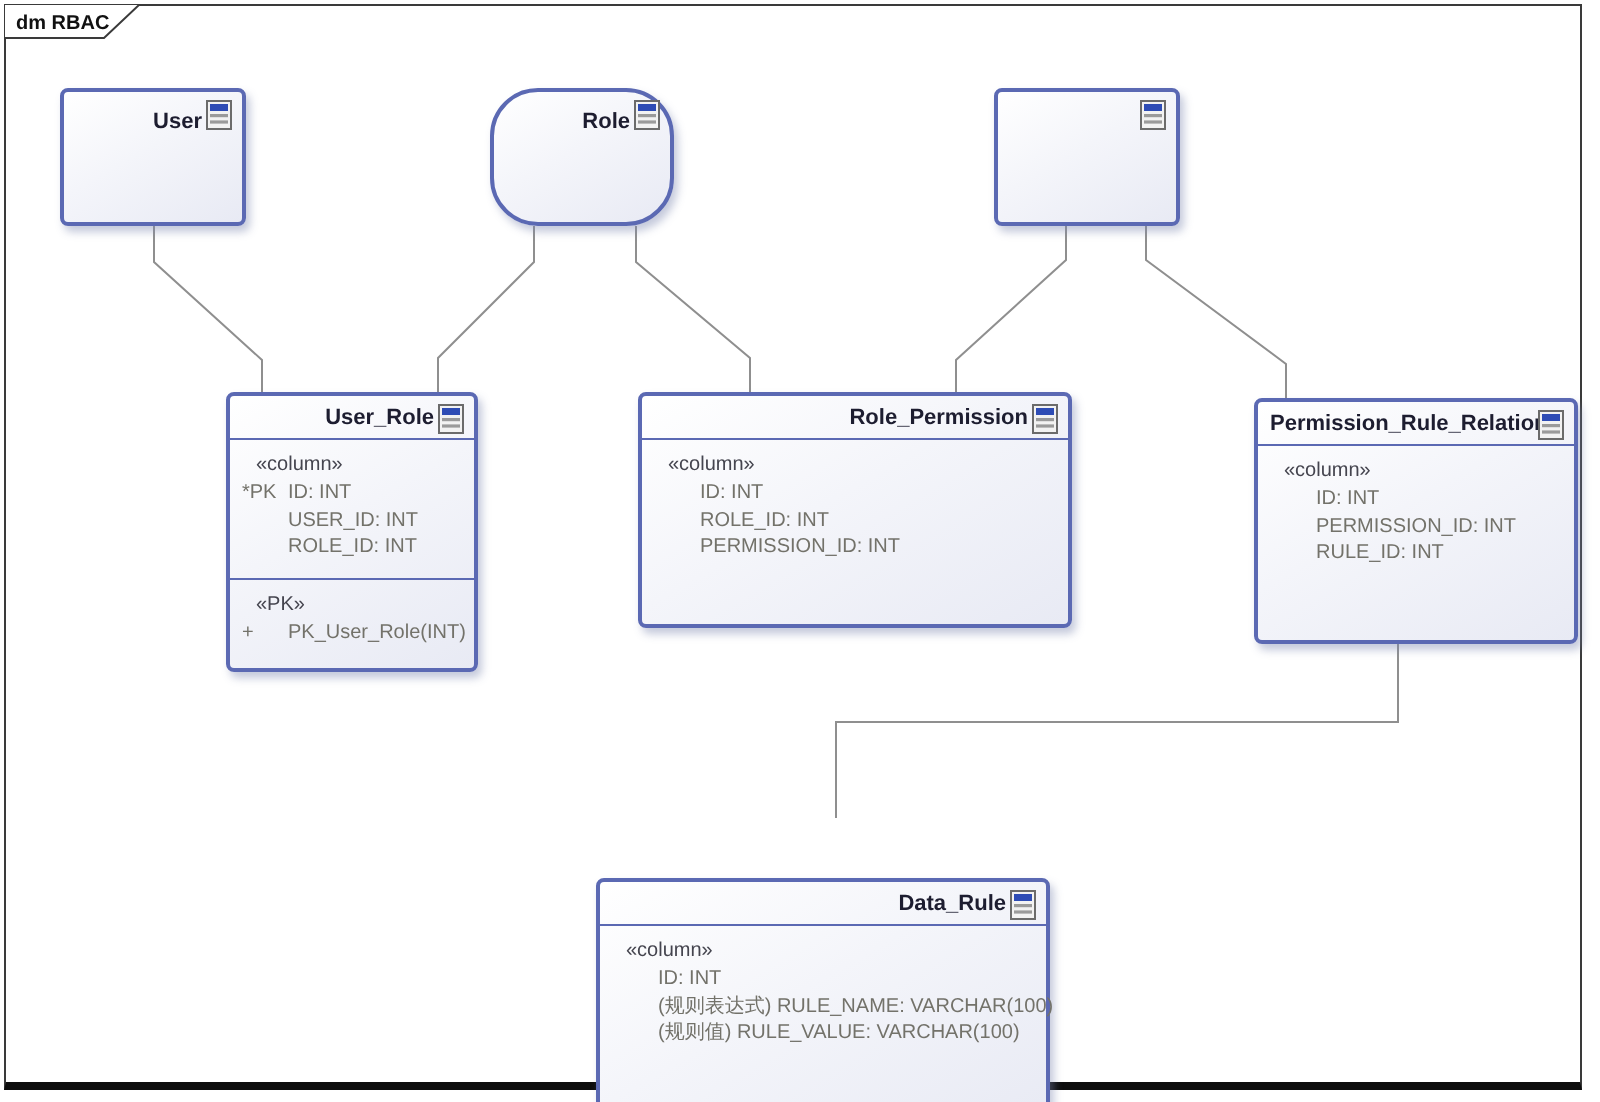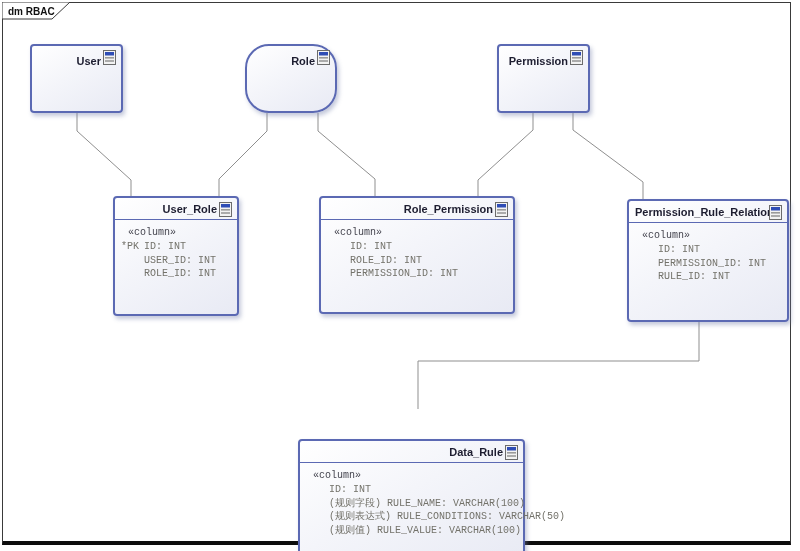--- a/index.html
+++ b/index.html
@@ -4,21 +4,21 @@
 <style>
   html,body{margin:0;padding:0;background:#ffffff;}
   body{width:800px;height:551px;position:relative;font-family:"Liberation Sans",sans-serif;overflow:hidden;}
   .frame{position:absolute;left:2px;top:2px;width:789px;height:543px;border:1px solid #3a3a3a;border-bottom:4px solid #0d0d0d;background:#ffffff;box-sizing:border-box;}
   .diagram-tab{position:absolute;left:2px;top:2px;}
   .connectors{position:absolute;left:0;top:0;width:800px;height:551px;pointer-events:none;}
   .entity{position:absolute;border:2px solid #5b69b3;border-radius:4px;background:linear-gradient(150deg,#ffffff 0%,#f4f5fa 45%,#e8eaf4 100%);box-shadow:2px 3px 4px rgba(125,135,175,0.45);box-sizing:border-box;}
   .entity-title{font-weight:bold;font-size:11px;color:#1d1d30;text-align:right;padding:5px 20px 4px 8px;white-space:nowrap;}
   .entity.simple .entity-title{padding-top:9px;}
   .table-icon{position:absolute;top:4px;right:5px;width:13px;height:15px;}
-  .compartment{border-top:1px solid #5b69b3;padding:6px 4px 4px 4px;font-family:Liberation Mono, monospace;}
+  .compartment{border-top:1px solid #5b69b3;padding:6px 4px 4px 4px;}
   .stereotype{font-size:10px;color:#45454f;padding-left:9px;line-height:14px;}
   .attr-row{font-size:10px;color:#73726a;line-height:13.5px;white-space:nowrap;display:flex;}
   .attr-prefix{display:inline-block;width:25px;flex:0 0 25px;color:#73726a;padding-left:2px;box-sizing:border-box;}
   .attr-text{display:inline-block;}
 </style>
 </head>
 <body>
 
 <div class="frame"></div>
 
@@ -50,30 +50,29 @@
   <div class="entity-title">Role</div>
   <svg class="table-icon" viewBox="0 0 13 15">
       <rect x="0.5" y="0.5" width="12" height="14" fill="#f2f2f2" stroke="#6b6b6b"></rect>
       <rect x="2" y="2" width="9" height="3.5" fill="#2e4cb5"></rect>
       <rect x="2" y="7" width="9" height="1.6" fill="#9a9a9a"></rect>
       <rect x="2" y="10.2" width="9" height="1.6" fill="#9a9a9a"></rect>
     </svg>
 </div>
 
 <div class="entity simple" style="left:497px;top:44px;width:93px;height:69px;">
-  <div class="entity-title">Permission</div>
   <svg class="table-icon" viewBox="0 0 13 15">
       <rect x="0.5" y="0.5" width="12" height="14" fill="#f2f2f2" stroke="#6b6b6b"></rect>
       <rect x="2" y="2" width="9" height="3.5" fill="#2e4cb5"></rect>
       <rect x="2" y="7" width="9" height="1.6" fill="#9a9a9a"></rect>
       <rect x="2" y="10.2" width="9" height="1.6" fill="#9a9a9a"></rect>
     </svg>
 </div>
 
-<div class="entity" style="left:113px;top:196px;width:126px;height:120px;">
+<div class="entity" style="left:113px;top:196px;width:126px;height:140px;">
   <div class="entity-title">User_Role</div>
   <svg class="table-icon" viewBox="0 0 13 15">
       <rect x="0.5" y="0.5" width="12" height="14" fill="#f2f2f2" stroke="#6b6b6b"></rect>
       <rect x="2" y="2" width="9" height="3.5" fill="#2e4cb5"></rect>
       <rect x="2" y="7" width="9" height="1.6" fill="#9a9a9a"></rect>
       <rect x="2" y="10.2" width="9" height="1.6" fill="#9a9a9a"></rect>
     </svg>
   <div class="compartment" style="height:59px;">
     <div class="stereotype">«column»</div>
     <div class="attr-row">
@@ -82,23 +81,30 @@
       </div>
     <div class="attr-row">
         <span class="attr-prefix"></span>
         <span class="attr-text">USER_ID: INT</span>
       </div>
     <div class="attr-row">
         <span class="attr-prefix"></span>
         <span class="attr-text">ROLE_ID: INT</span>
       </div>
   </div>
+  <div class="compartment">
+    <div class="stereotype">«PK»</div>
+    <div class="attr-row">
+        <span class="attr-prefix">+</span>
+        <span class="attr-text">PK_User_Role(INT)</span>
+      </div>
+  </div>
 </div>
 
-<div class="entity" style="left:319px;top:196px;width:196px;height:118px;">
+<div class="entity" style="left:319px;top:196px;width:217px;height:118px;">
   <div class="entity-title">Role_Permission</div>
   <svg class="table-icon" viewBox="0 0 13 15">
       <rect x="0.5" y="0.5" width="12" height="14" fill="#f2f2f2" stroke="#6b6b6b"></rect>
       <rect x="2" y="2" width="9" height="3.5" fill="#2e4cb5"></rect>
       <rect x="2" y="7" width="9" height="1.6" fill="#9a9a9a"></rect>
       <rect x="2" y="10.2" width="9" height="1.6" fill="#9a9a9a"></rect>
     </svg>
   <div class="compartment">
     <div class="stereotype">«column»</div>
     <div class="attr-row">
@@ -150,24 +156,20 @@
       <rect x="2" y="10.2" width="9" height="1.6" fill="#9a9a9a"></rect>
     </svg>
   <div class="compartment">
     <div class="stereotype">«column»</div>
     <div class="attr-row">
         <span class="attr-prefix"></span>
         <span class="attr-text">ID: INT</span>
       </div>
     <div class="attr-row">
         <span class="attr-prefix"></span>
-        <span class="attr-text">(规则字段) RULE_NAME: VARCHAR(100)</span>
-      </div>
-    <div class="attr-row">
-        <span class="attr-prefix"></span>
-        <span class="attr-text">(规则表达式) RULE_CONDITIONS: VARCHAR(50)</span>
+        <span class="attr-text">(规则表达式) RULE_NAME: VARCHAR(100)</span>
       </div>
     <div class="attr-row">
         <span class="attr-prefix"></span>
         <span class="attr-text">(规则值) RULE_VALUE: VARCHAR(100)</span>
       </div>
   </div>
 </div>
 
 </body></html>

